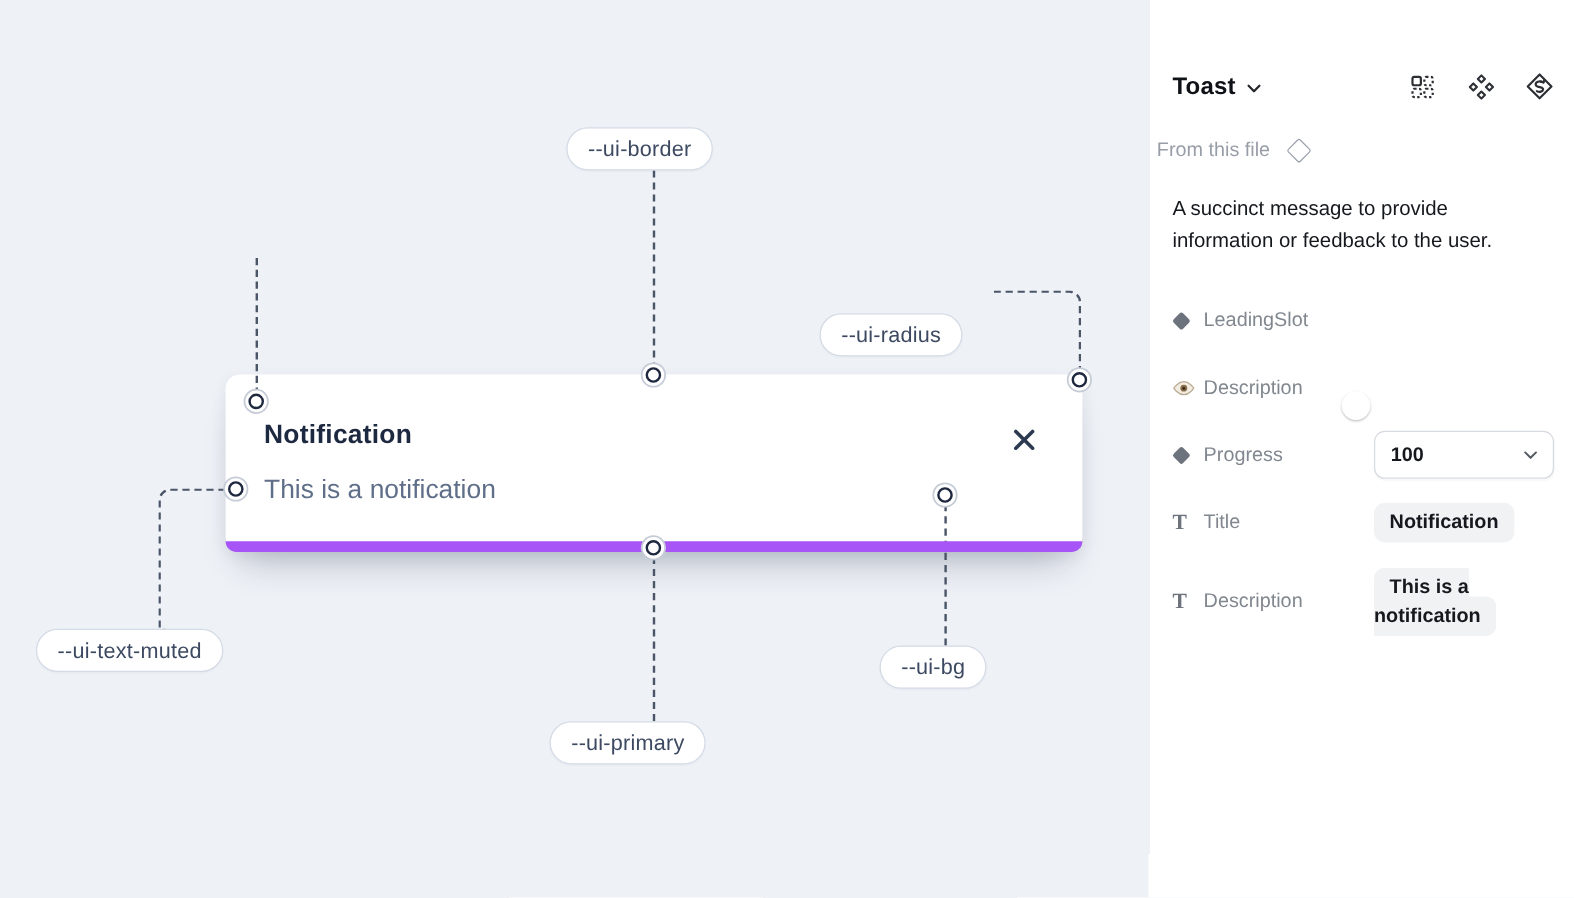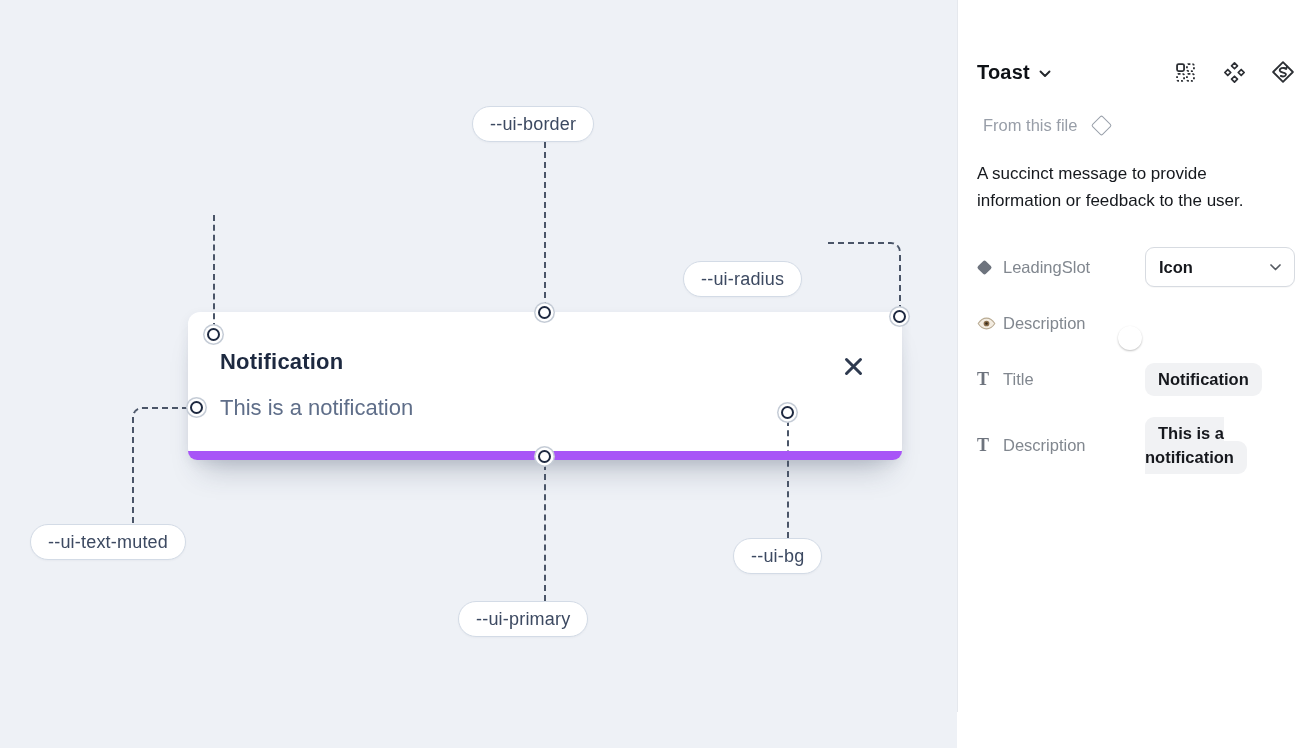--- a/index.html
+++ b/index.html
@@ -54,21 +54,21 @@
   
   #panel { position:absolute; left:957px; top:0; width:355px; height:712px;
            background:#fff; border-left:1px solid #e5e8ed; }
   .panel-header { position:absolute; left:19px; right:17px; top:57px; height:30px;
                   display:flex; align-items:center; }
   .panel-title { font-size:20px; font-weight:700; color:#0e1116; letter-spacing:.2px; }
   .title-chevron { margin-left:9px; margin-top:3px; cursor:pointer; display:flex; }
   .header-icons { margin-left:auto; display:flex; gap:25px; align-items:center; }
   .hicon { width:24px; height:24px; cursor:pointer; display:flex; align-items:center; justify-content:center; }
 
-  .source-row { position:absolute; left:25px; top:116px; display:flex; align-items:center;text-align:center; }
+  .source-row { position:absolute; left:6px; top:116px; display:flex; align-items:center;text-align:center; }
   .source-text { font-size:16.5px; color:#989ea8; }
   .source-diamond { width:15px; height:15px; border:1.5px solid #9aa1ab; transform:rotate(45deg);
                     margin-left:17px; border-radius:2px; }
 
   .panel-desc { position:absolute; left:19px; top:160px; width:306px;
                 font-size:17px; line-height:27px; color:#15181d; }
 
   .prop-rows { position:absolute; left:19px; right:17px; top:239px; }
   .prop-row { display:flex; align-items:center; height:56px; }
   .prop-row.tall { height:76px; }
@@ -182,52 +182,58 @@
     <div class="panel-desc">A succinct message to provide information or feedback to the user.</div>
 
     <div class="prop-rows">
 
 
       <div class="prop-row">
         <span class="prop-icon">
             <span class="diamond-solid"></span>
           </span>
         <span class="prop-label">LeadingSlot</span>
+      </div>
+
+      <div class="prop-row">
+        <span class="prop-icon">
+          <svg width="19" height="13" viewBox="0 0 24 16">
+            <path d="M1.5 8S5.8 1.2 12 1.2 22.5 8 22.5 8 18.2 14.8 12 14.8 1.5 8 1.5 8z" fill="#f3ece1" stroke="#b9ab93" stroke-width="1.3"></path>
+            <circle cx="12" cy="8" r="3.6" fill="#8a6d4a"></circle>
+              <circle cx="12" cy="8" r="1.6" fill="#352a1b"></circle>
+          </svg>
+        </span>
+        <span class="prop-label">Description</span>
+        <span class="prop-control">
+          <span class="toggle on" style="background: rgb(33, 150, 243);">
+            <span class="knob"></span>
+          </span>
+        </span>
+      </div>
+
+
+      <div class="prop-row">
+        <span class="prop-icon">
+            <span class="diamond-solid"></span>
+          </span>
+        <span class="prop-label">Progress</span>
         <span class="prop-control">
           <span class="select">
-            <span class="select-value">Icon</span>
+            <span class="select-value">100</span>
             <span class="chev">
                 <svg width="11" height="7" viewBox="0 0 11 7">
                   <path d="M1 1l4.5 4.5L10 1" stroke="#565b62" stroke-width="1.7" fill="none" stroke-linecap="round" stroke-linejoin="round"></path>
                 </svg>
               </span>
           </span>
         </span>
       </div>
 
       <div class="prop-row">
         <span class="prop-icon">
-          <svg width="19" height="13" viewBox="0 0 24 16">
-            <path d="M1.5 8S5.8 1.2 12 1.2 22.5 8 22.5 8 18.2 14.8 12 14.8 1.5 8 1.5 8z" fill="#f3ece1" stroke="#b9ab93" stroke-width="1.3"></path>
-            <circle cx="12" cy="8" r="3.6" fill="#8a6d4a"></circle>
-              <circle cx="12" cy="8" r="1.6" fill="#352a1b"></circle>
-          </svg>
-        </span>
-        <span class="prop-label">Description</span>
-        <span class="prop-control">
-          <span class="toggle on" style="background: rgb(33, 150, 243);">
-            <span class="knob"></span>
-          </span>
-        </span>
-      </div>
-
-
-
-      <div class="prop-row">
-        <span class="prop-icon">
             <span class="t-glyph">T</span>
           </span>
         <span class="prop-label">Title</span>
         <span class="prop-control">
           <span class="field">
             <span class="field-text">Notification</span>
           </span>
         </span>
       </div>
 

